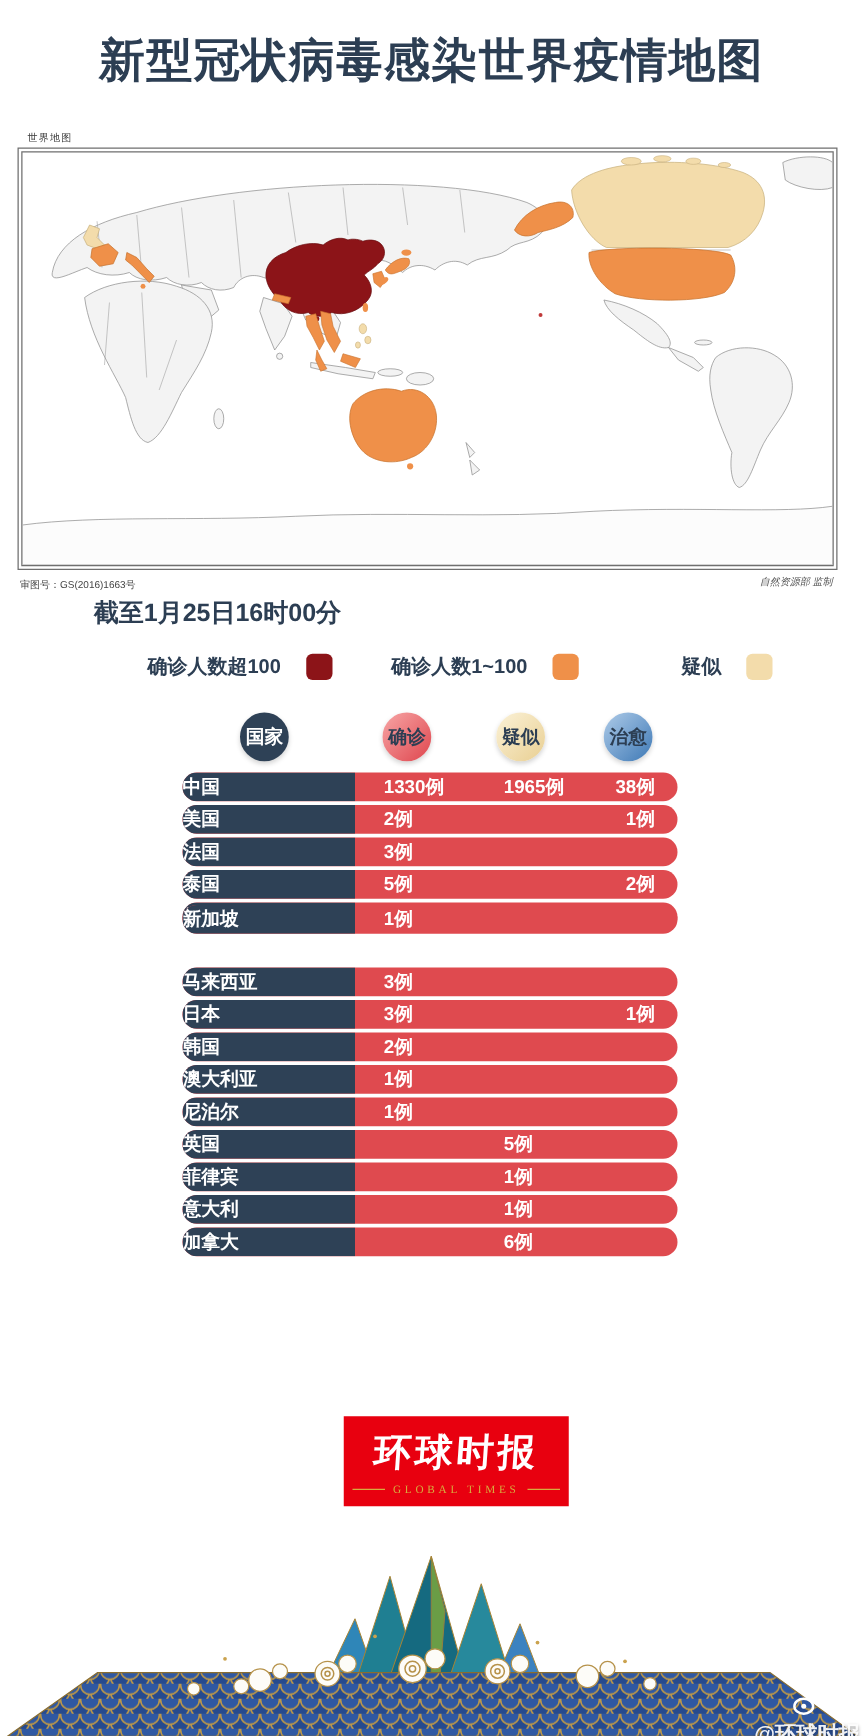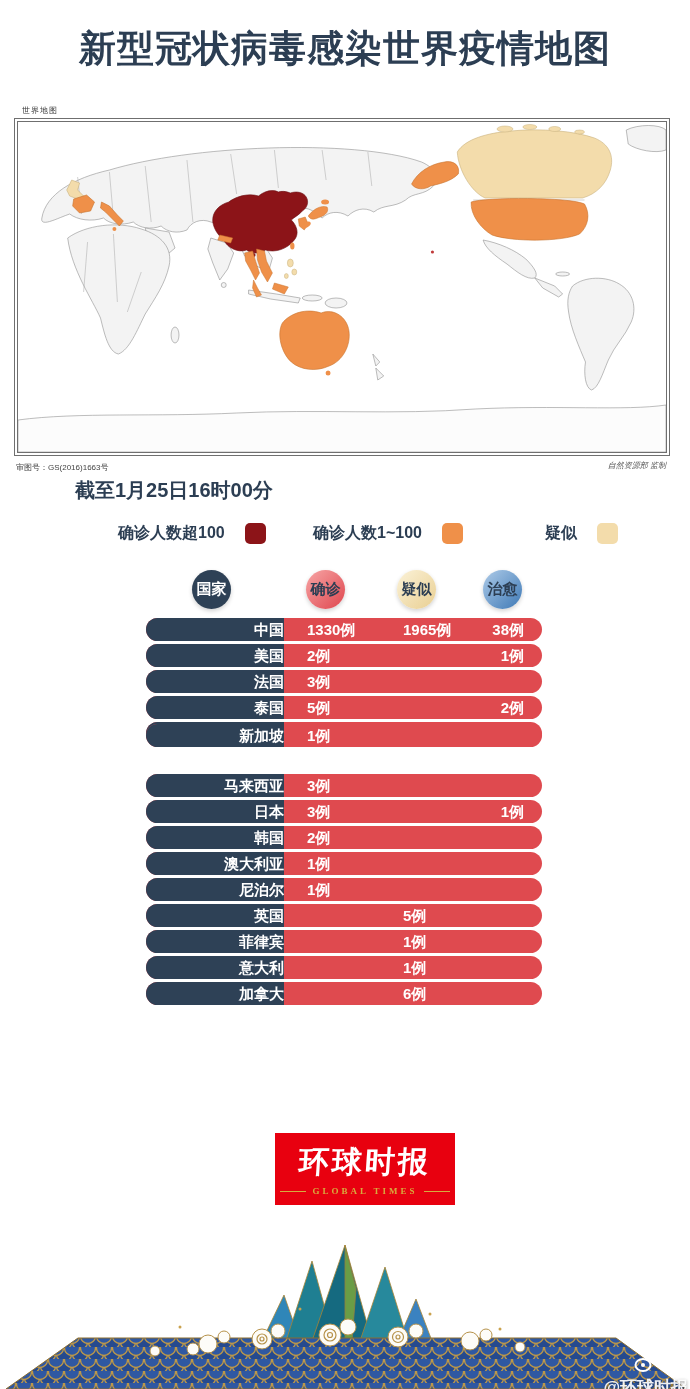--- a/index.html
+++ b/index.html
@@ -23,31 +23,31 @@
   .hcircle{position:absolute;top:570px;width:39px;height:39px;border-radius:50%;
            display:flex;align-items:center;justify-content:center;font-size:15px;font-weight:700;
            color:#2c3e53;box-shadow:0 2px 4px rgba(0,0,0,.18);}
   .h-country{left:192px;background:#2e4156;color:#fff;}
   .h-conf{left:306px;background:linear-gradient(135deg,#f7a6a6,#df464e);}
   .h-susp{left:397px;background:linear-gradient(135deg,#fbf2d8,#e9cf92);}
   .h-cured{left:483px;background:linear-gradient(135deg,#aecbe8,#3e79b6);}
   .row{position:absolute;left:146px;width:396px;height:23px;background:#df4a4f;
        border-radius:12px;overflow:hidden;}
   .c-country{position:absolute;left:0;top:0;width:138px;height:23px;background:#2e4156;
-             color:#fff;font-weight:700;font-size:15px;text-align:right;line-height:23px;}
+             color:#fff;font-weight:700;font-size:15px;text-align:left;line-height:23px;}
   .val{position:absolute;top:0;color:#fff;font-weight:700;font-size:15px;line-height:23px;}
   .c-conf{left:161px}.c-susp{left:257px}
   .c-cured{left:330px;width:48px;text-align:right}
   .gt-logo{position:absolute;left:275px;top:1133px;width:180px;height:72px;background:#e8000f;
            display:flex;flex-direction:column;align-items:center;justify-content:center;gap:3px;}
   .gt-cn{color:#fff;font-size:30px;font-weight:700;letter-spacing:3px;
          font-family:"DejaVu Serif",serif;transform:skewX(-4deg);}
   .gt-en-row{display:flex;align-items:center;gap:6px;}
   .gt-line{width:26px;height:1px;background:#d7ab3e;}
-  .gt-en{color:#d7ab3e;font-size:9px;letter-spacing:3px;font-weight:700;
+  .gt-en{color:#d7ab3e;font-size:9px;letter-spacing:3px;font-weight:400;
          font-family:"Liberation Serif",serif;}
   .art{position:absolute;left:0;top:1239px;width:690px;height:150px;}
   .watermark{position:absolute;right:2px;top:1352px;display:flex;align-items:center;gap:4px;
              color:rgba(255,255,255,.92);font-size:17px;font-weight:700;
              text-shadow:0 1px 3px rgba(0,0,0,.45);flex-direction:column;}
 </style>
 </head>
 <body>
 
 <div class="canvas">

